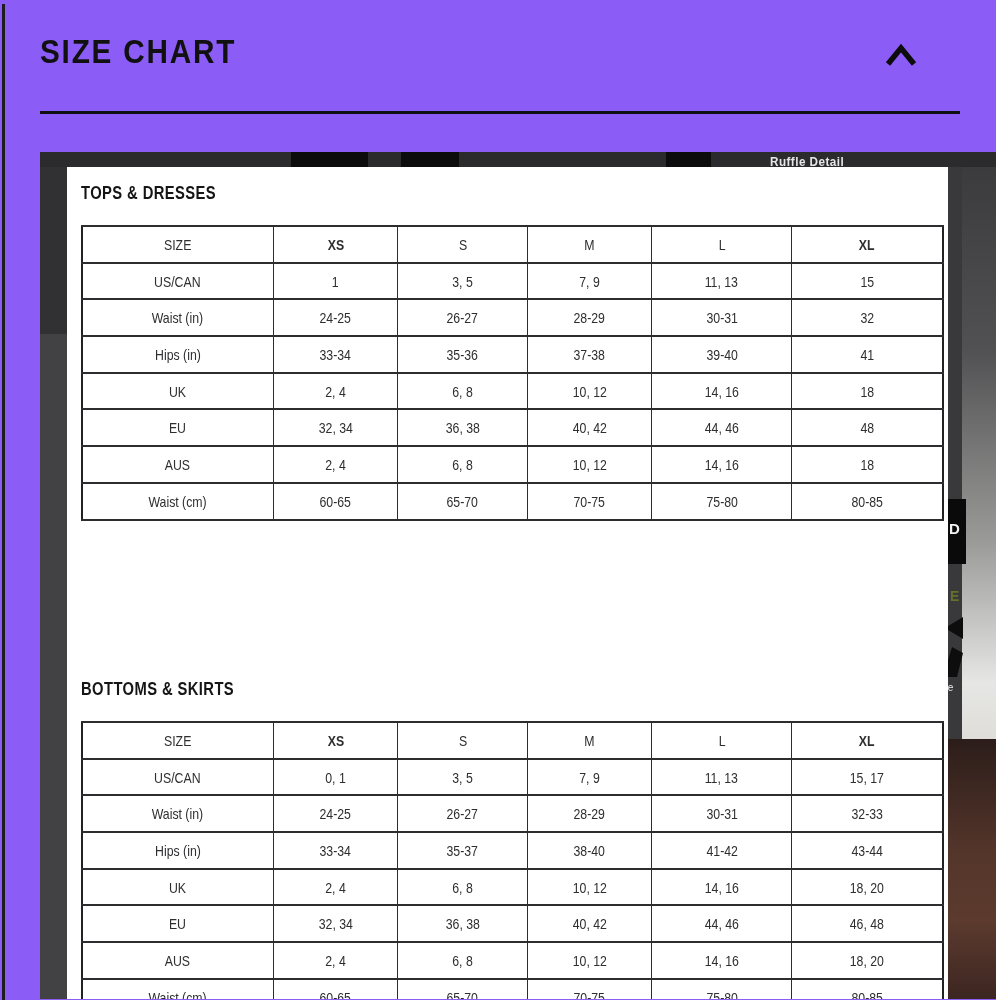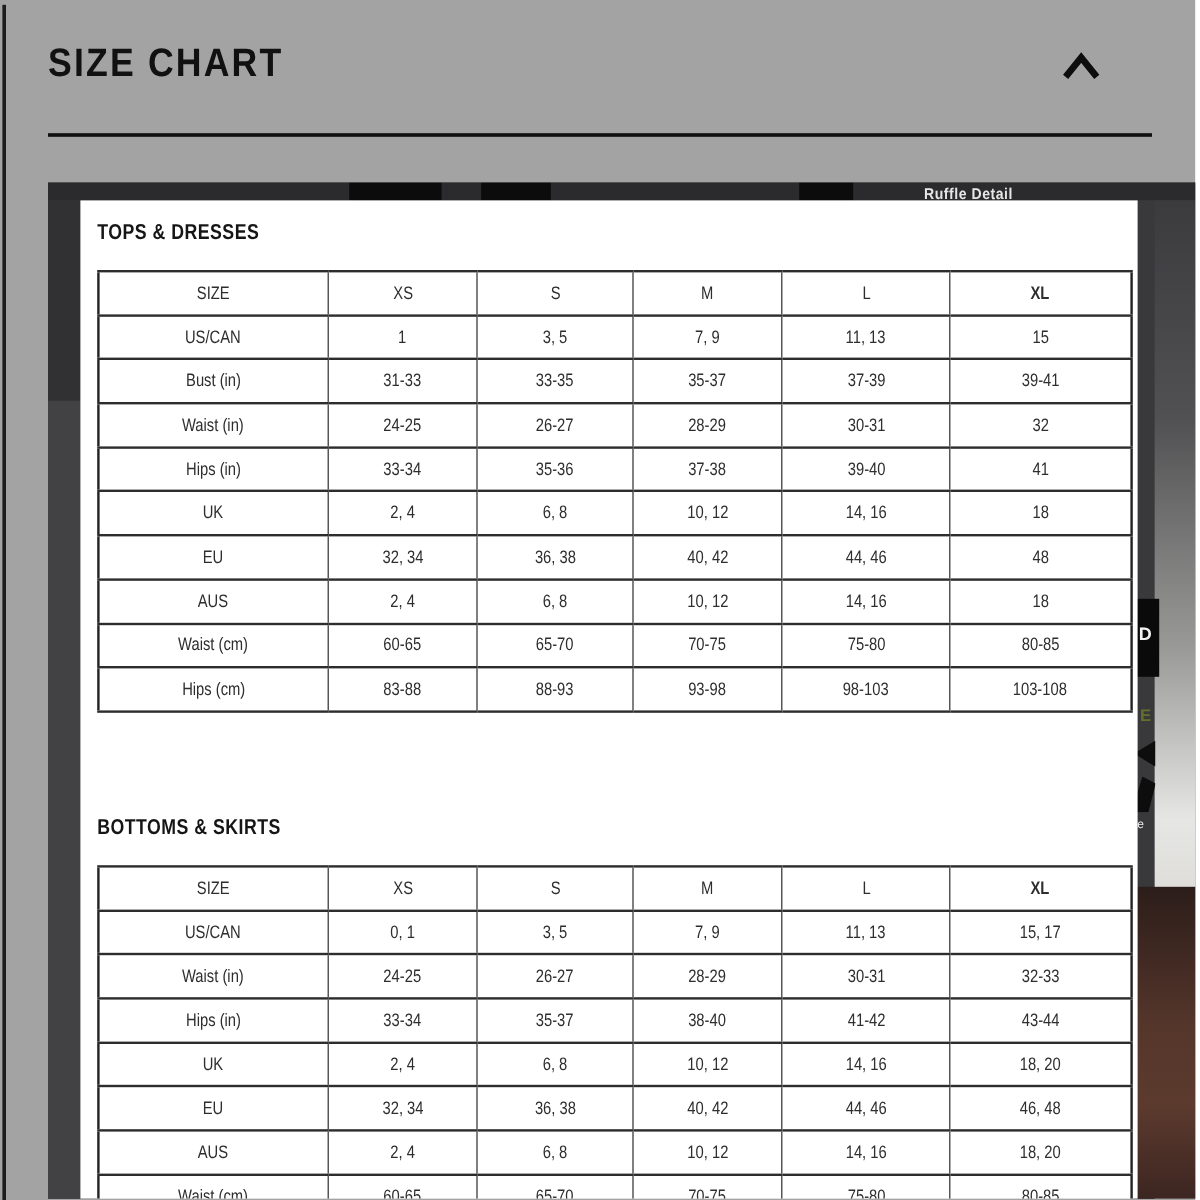--- a/index.html
+++ b/index.html
@@ -1,17 +1,17 @@
 <!DOCTYPE html>
 <html><head>
 <meta charset="utf-8">
 <style>
   * { margin:0; padding:0; box-sizing:border-box; }
   body { background:#fff; font-family:"Liberation Sans", sans-serif; }
-  .page { position:relative; width:996px; height:1000px; background:#a3a3a3; overflow:hidden; }
+  .page { position:relative; width:996px; height:1000px; background:#8b5cf6; overflow:hidden; }
 
   .left-edge-line { position:absolute; left:2px; top:4px; width:3px; height:996px; background:#1d1d1d; }
 
   
   .hdr-title { position:absolute; left:40px; top:33px; font-size:33px; font-weight:700; color:#111;
                letter-spacing:2px; transform:scaleX(.9); transform-origin:left center; white-space:nowrap; }
   .chevron-btn { position:absolute; left:880px; top:40px; width:42px; height:34px; background:none; border:none; cursor:pointer; }
   .hdr-rule { position:absolute; left:40px; top:111px; width:920px; height:3px; background:#101010; }
 
   
@@ -51,21 +51,21 @@
   .h-tops { position:absolute; left:14px; top:16px; }
   .h-bottoms { position:absolute; left:14px; top:512px; }
 
   table { border-collapse:collapse; table-layout:fixed; width:863px; background:#fff; }
   .tbl-tops { position:absolute; left:14px; top:58px; }
   .tbl-bottoms { position:absolute; left:14px; top:554px; }
   table { border:2px solid #222224; }
   th, td { border:1px solid #2d2d2f; border-top-width:2px; border-bottom-width:2px;
            height:36.7px; text-align:center; vertical-align:middle;
            font-weight:400; font-size:15px; color:#2e2e30; }
-  thead th:nth-child(1){ width:22.2%;margin-left:20px; } thead th:nth-child(2){ width:14.5%; }
+  thead th:nth-child(1){ width:22.2%;margin-left:20px; } thead th:nth-child(2){ width:14.5%;font-weight:bold; }
   thead th:nth-child(3){ width:15%; }  thead th:nth-child(4){ width:14.5%; }
   thead th:nth-child(5){ width:16.2%; } thead th:nth-child(6){ width:17.6%;font-weight:bold; }
   .cnd { display:inline-block; transform:scaleX(.82); transform-origin:center; white-space:nowrap; }
 </style>
 </head>
 <body>
 
 <div class="page">
 
   <div class="left-edge-line"></div>
@@ -120,28 +120,20 @@
           <tbody>
             <tr>
               <th><span class="cnd">US/CAN</span></th>
               <td><span class="cnd">1</span></td>
               <td><span class="cnd">3, 5</span></td>
               <td><span class="cnd">7, 9</span></td>
               <td><span class="cnd">11, 13</span></td>
               <td><span class="cnd">15</span></td>
             </tr>
             <tr>
-              <th><span class="cnd">Bust (in)</span></th>
-              <td><span class="cnd">31-33</span></td>
-              <td><span class="cnd">33-35</span></td>
-              <td><span class="cnd">35-37</span></td>
-              <td><span class="cnd">37-39</span></td>
-              <td><span class="cnd">39-41</span></td>
-            </tr>
-            <tr>
               <th><span class="cnd">Waist (in)</span></th>
               <td><span class="cnd">24-25</span></td>
               <td><span class="cnd">26-27</span></td>
               <td><span class="cnd">28-29</span></td>
               <td><span class="cnd">30-31</span></td>
               <td><span class="cnd">32</span></td>
             </tr>
             <tr>
               <th><span class="cnd">Hips (in)</span></th>
               <td><span class="cnd">33-34</span></td>
@@ -175,28 +167,20 @@
               <td><span class="cnd">18</span></td>
             </tr>
             <tr>
               <th><span class="cnd">Waist (cm)</span></th>
               <td><span class="cnd">60-65</span></td>
               <td><span class="cnd">65-70</span></td>
               <td><span class="cnd">70-75</span></td>
               <td><span class="cnd">75-80</span></td>
               <td><span class="cnd">80-85</span></td>
             </tr>
-            <tr>
-              <th><span class="cnd">Hips (cm)</span></th>
-              <td><span class="cnd">83-88</span></td>
-              <td><span class="cnd">88-93</span></td>
-              <td><span class="cnd">93-98</span></td>
-              <td><span class="cnd">98-103</span></td>
-              <td><span class="cnd">103-108</span></td>
-            </tr>
           </tbody>
         </table>
 
       <h2 class="sec-heading h-bottoms">
         <span class="cnd">BOTTOMS &amp; SKIRTS</span>
       </h2>
       <table class="tbl-bottoms">
           <thead>
             <tr>
               <th><span class="cnd">SIZE</span></th>

